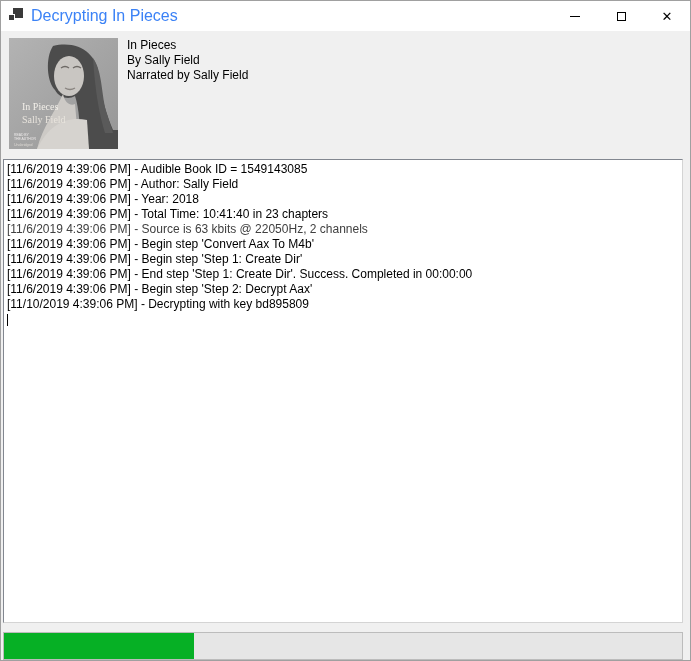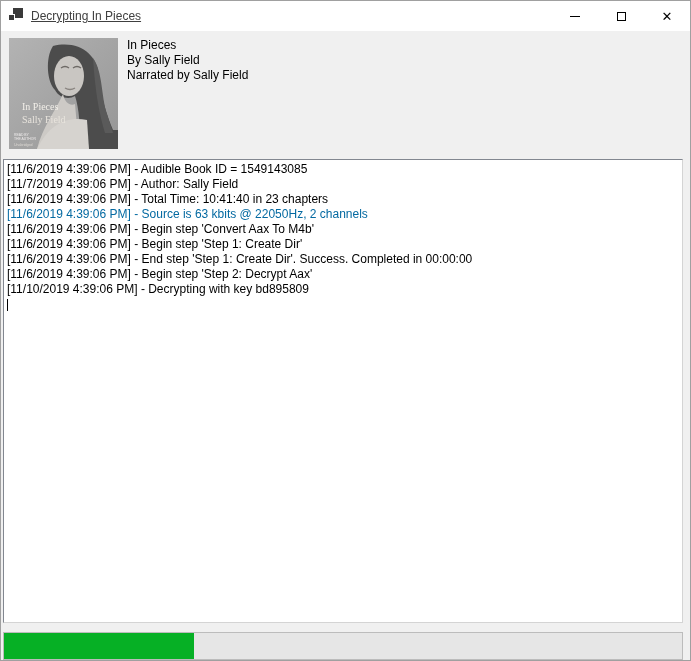--- a/index.html
+++ b/index.html
@@ -33,25 +33,24 @@
   .app-icon .sq-big {
     position: absolute; right: 1px; top: 0;
     width: 10px; height: 10px; background: #3a3a3a;
   }
   .app-icon .sq-small {
     position: absolute; left: 0; top: 6px;
     width: 7px; height: 7px; background: #3a3a3a;
     border: 1px solid #ffffff;
   }
   .title-text {
-    font-size: 12px;
-    color: #404040;
+    font-size: 16px;
+    color: #3b82f6;
     margin-left: 7px;
     white-space: nowrap;
-    text-decoration: underline;
   }
   .caption-buttons {
     position: absolute; right: 0; top: 0;
     height: 30px; display: flex;
   }
   .caption-btn {
     width: 46px; height: 30px;
     display: flex; align-items: center; justify-content: center;
     cursor: default;
   }
@@ -84,21 +83,21 @@
     border: 1px solid;
     border-color: #828790 #d4d4d4 #d4d4d4 #828790;
     padding: 2px 3px;
     font-size: 12px;
     line-height: 15px;
     color: #000;
     overflow: hidden;
     cursor: text;
   }
   .log-line { white-space: pre; }
-  .log-line.red { color: #0369a1; }
+  .log-line.red { color: #404040; }
   .caret {
     width: 1px; height: 12px;
     background: #000;
     margin-top: 2px;
   }
   
   .progress {
     position: absolute;
     left: 2px; top: 631px;
     width: 680px; height: 28px;
@@ -168,21 +167,22 @@
     </div>
     <div class="book-info">
       <div>In Pieces</div>
       <div>By Sally Field</div>
       <div>Narrated by Sally Field</div>
     </div>
   </div>
 
   <div class="logbox" id="log-lines">
       <div class="log-line">[11/6/2019 4:39:06 PM] - Audible Book ID = 1549143085</div>
-      <div class="log-line">[11/7/2019 4:39:06 PM] - Author: Sally Field</div>
+      <div class="log-line">[11/6/2019 4:39:06 PM] - Author: Sally Field</div>
+      <div class="log-line">[11/6/2019 4:39:06 PM] - Year: 2018</div>
       <div class="log-line">[11/6/2019 4:39:06 PM] - Total Time: 10:41:40 in 23 chapters</div>
       <div class="log-line red">[11/6/2019 4:39:06 PM] - Source is 63 kbits @ 22050Hz, 2 channels</div>
       <div class="log-line">[11/6/2019 4:39:06 PM] - Begin step 'Convert Aax To M4b'</div>
       <div class="log-line">[11/6/2019 4:39:06 PM] - Begin step 'Step 1: Create Dir'</div>
       <div class="log-line">[11/6/2019 4:39:06 PM] - End step 'Step 1: Create Dir'. Success. Completed in 00:00:00</div>
       <div class="log-line">[11/6/2019 4:39:06 PM] - Begin step 'Step 2: Decrypt Aax'</div>
       <div class="log-line">[11/10/2019 4:39:06 PM] - Decrypting with key bd895809</div>
       <div class="caret"></div>
     </div>
 

